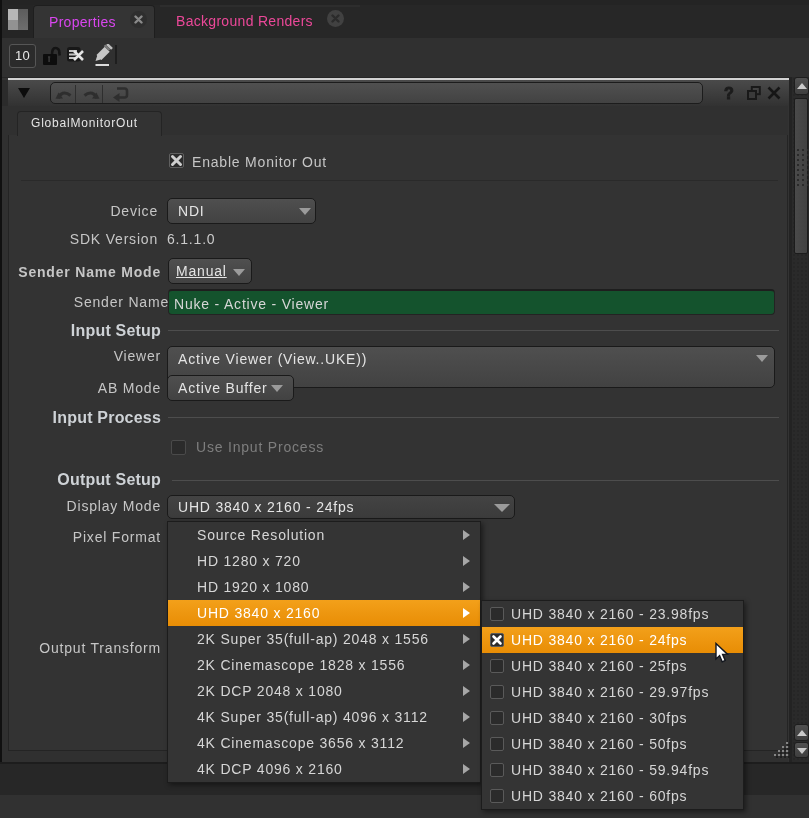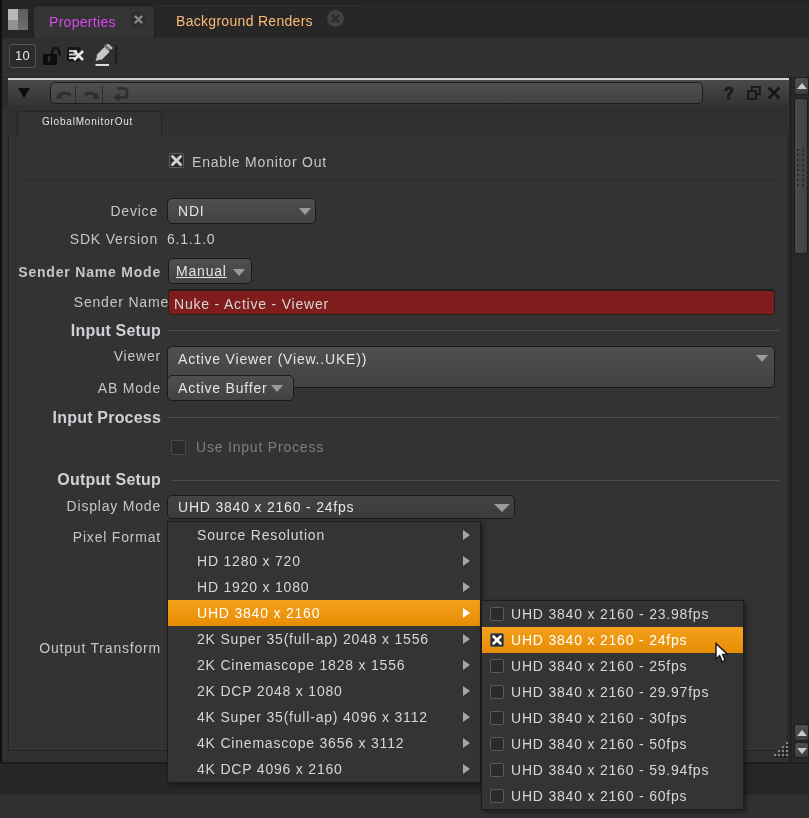--- a/index.html
+++ b/index.html
@@ -25,30 +25,30 @@
 #lightline { left:8px; top:78px; width:781px; height:2px; background:#d2d2d2; }
 #toolbar { left:8px; top:80px; width:781px; height:26px; background:linear-gradient(#4a4a4a, #323232); }
 #toolbarL { left:2px; top:80px; width:6px; height:26px; background:#2b2b2b; }
 #tri1 { left:18px; top:88px; width:0; height:0; border-left:6px solid transparent; border-right:6px solid transparent; border-top:10px solid #0c0c0c; }
 #recbar { left:50px; top:82px; width:653px; height:22px; background:linear-gradient(#505050, #424242); border:1px solid #1c1c1c; border-radius:5px; }
 .divid { position:absolute; top:2px; width:1px; height:18px; background:#2e2e2e; }
 
 #panel { left:2px; top:106px; width:786px; height:656px; background:#303030; }
 #page { left:8px; top:135px; width:780px; height:616px; background:#333333; border:1px solid #242424; border-top:none;}
 #gtab { left:17px; top:111px; width:145px; height:25px; background:#333333; border:1px solid #242424; border-bottom:none; border-radius:4px 4px 0 0; color:#e4e4e4; }
-#gtab span { position:absolute; left:24px; top:4px; font-size:10px; }
+#gtab span { position:absolute; left:13px; top:4px; font-size:12px; }
 
 .lab { position:absolute; width:161px; text-align:right; color:#c6c6c6; font-size:14px; }
 .hdr { position:absolute; width:161px; text-align:right; color:#ced2d6; font-size:16px; font-weight:bold; letter-spacing:0.2px; }
 .hline { position:absolute; height:1px; background:#4d4d4d; }
 .cb { position:absolute; width:15px; height:15px; background:#2b2b2b; border:1px solid #606060; border-radius:2px; }
 .dd { position:absolute; background:linear-gradient(#4f4f4f, #424242); border:1px solid #1a1a1a; border-radius:5px; color:#e4e4e4; }
 .dd .t { position:absolute; left:10px; top:4px; white-space:nowrap; }
 .dd .ar { position:absolute; width:0; height:0; border-left:6px solid transparent; border-right:6px solid transparent; border-top:7px solid #9b9b9b; }
-#snameinput { left:168px; top:289px; width:607px; height:26px; background:#7f1d1d; border:1px solid #232323; border-top:2px solid #1e1e1e; border-radius:4px; }
+#snameinput { left:168px; top:289px; width:607px; height:26px; background:#14532d; border:1px solid #232323; border-top:2px solid #1e1e1e; border-radius:4px; }
 #snameinput span { position:absolute; left:5px; top:5px; color:#d6d6d6; }
 
 .menu { position:absolute; background:#343434; border:1px solid #1c1c1c; box-shadow:2px 2px 5px rgba(0,0,0,0.45); }
 .mi { position:relative; height:26px; line-height:26px; color:#d6d6d6; white-space:nowrap; }
 .mi .txt { position:absolute; left:29px; top:0; }
 .mi .arr { position:absolute; right:10px; top:8px; width:0; height:0; border-top:5px solid transparent; border-bottom:5px solid transparent; border-left:7px solid #a6a6a6; }
 .mi.hot { background:linear-gradient(#f3a01a, #e88d05); color:#ffffff; }
 .mi.hot .arr { border-left-color:#ffffff; }
 .mi .mcb { position:absolute; left:8px; top:6px; width:14px; height:14px; background:#2b2b2b; border:1px solid #5a5a5a; border-radius:2px; }
 .sub .txt { left:29px; }
@@ -76,21 +76,21 @@
     </div>
   <div class="abs tab1">
       <span>Properties</span>
     <div class="closec" style="left:96px; top:5px; background:#2e2e2e;">
       <svg width="9" height="9">
           <path d="M1.5 1.5 L7.5 7.5 M7.5 1.5 L1.5 7.5" stroke="#8a8a8a" stroke-width="2.4" stroke-linecap="round"></path>
         </svg>
     </div>
   </div>
   <div class="abs" style="left:165px; top:5px; width:190px; height:33px;">
-    <span style="position:absolute; left:11px; top:8px; color:#fdba74; font-size:14px;">Background Renders</span>
+    <span style="position:absolute; left:11px; top:8px; color:#ec4899; font-size:14px;">Background Renders</span>
     <div class="closec" style="left:162px; top:5px; background:#414141;">
       <svg width="9" height="9">
           <path d="M1.5 1.5 L7.5 7.5 M7.5 1.5 L1.5 7.5" stroke="#2b2b2b" stroke-width="2.4" stroke-linecap="round"></path>
         </svg>
     </div>
   </div>
   <div class="abs" id="leftblack"></div>
 
   <div class="abs" id="row2"></div>
   <div class="abs" id="numbox">10</div>

